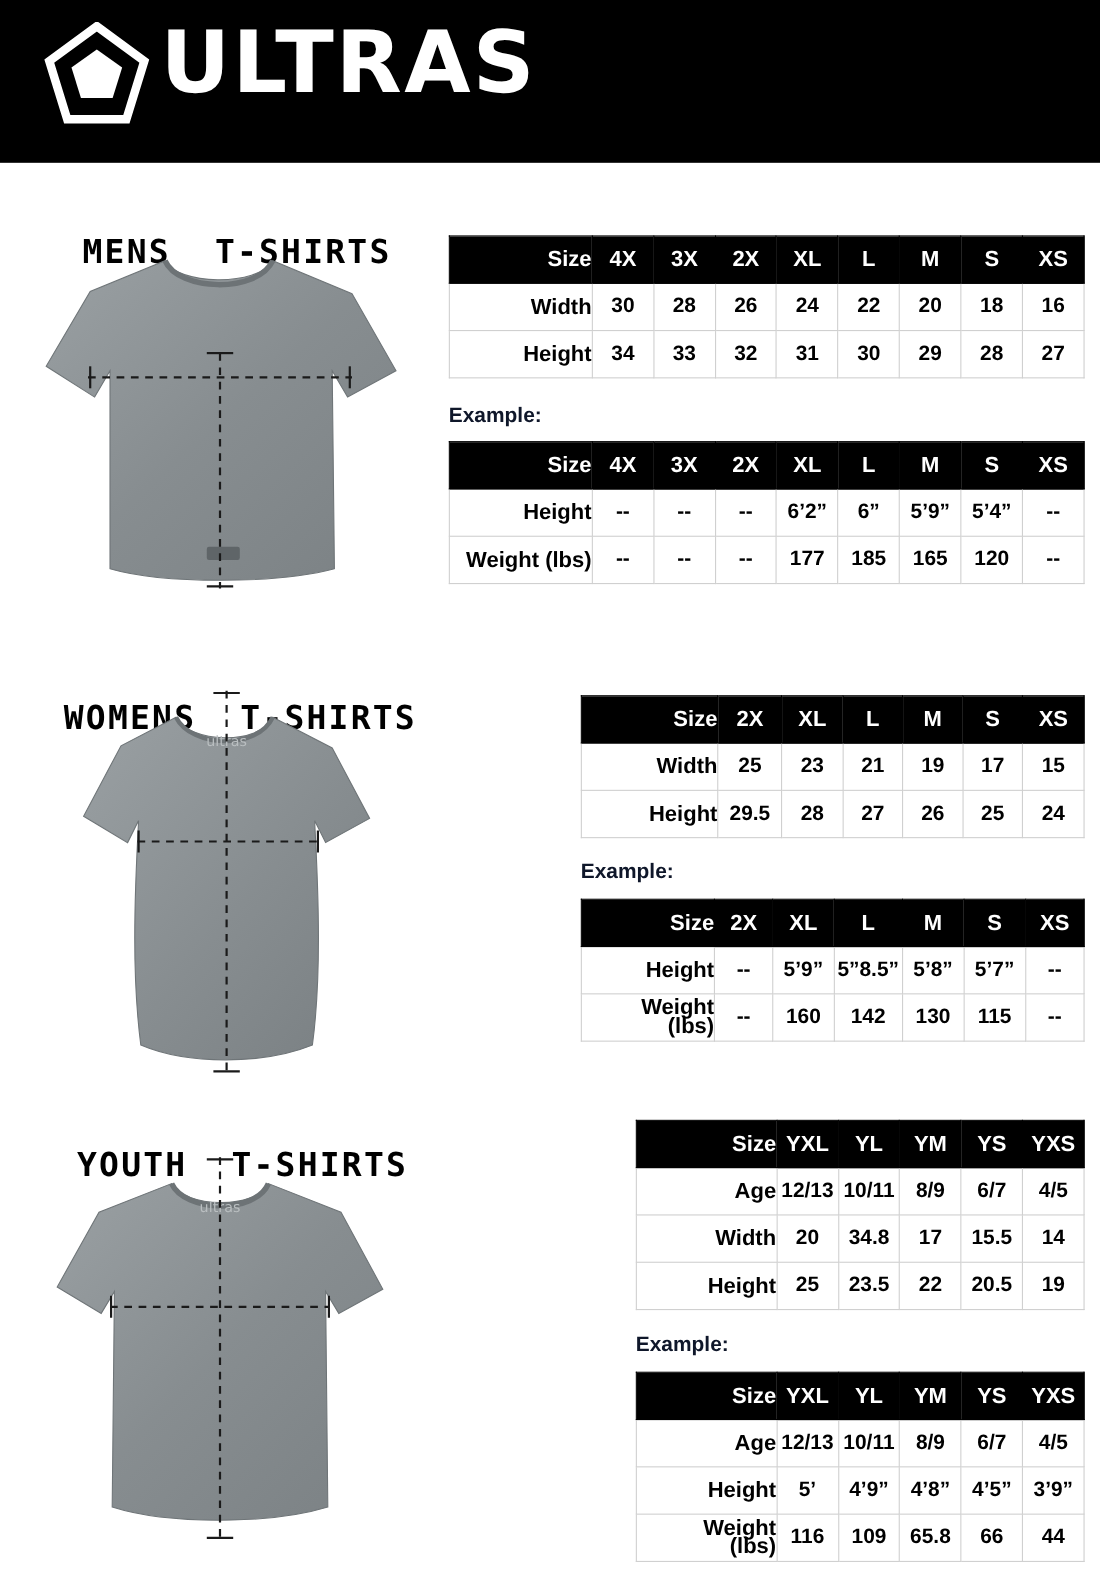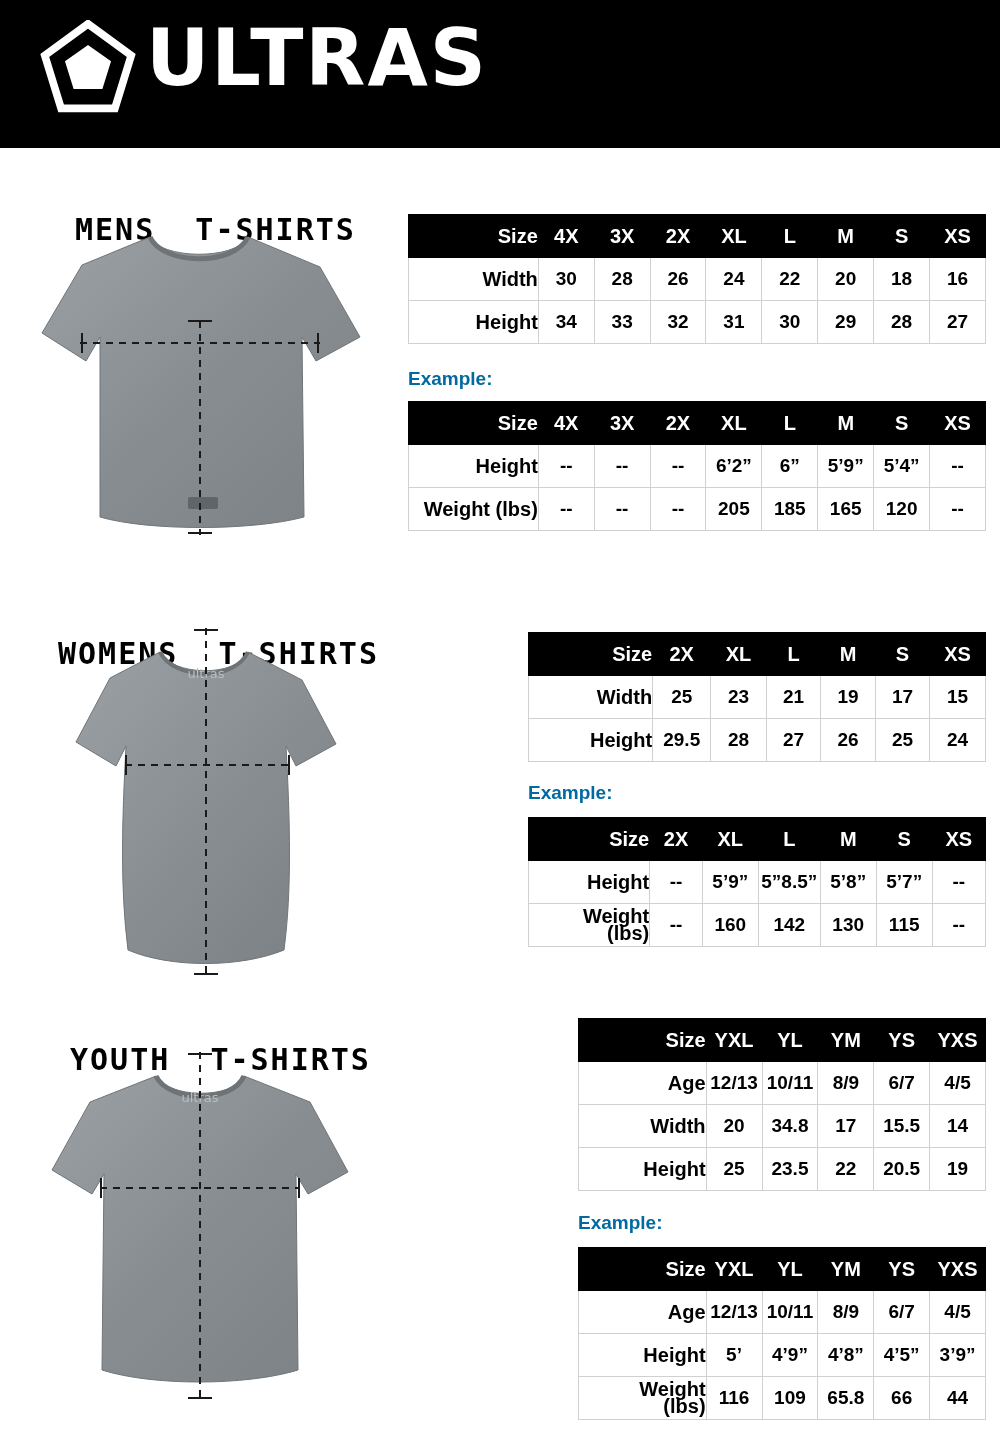--- a/index.html
+++ b/index.html
@@ -113,21 +113,21 @@
   }
   .small-cell { font-size: 16px; }
   .rowhead-two {
     font-size: 16px;
     line-height: 17px;
   }
   .example-label {
     position: absolute;
     font-size: 19px;
     font-weight: bold;
-    color: #0369a1;
+    color: #0f172a;
   }
 </style>
 </head>
 <body>
 
 <div class="header">
   <div class="logo-wrap">
     <svg class="logo-mark" viewBox="0 0 100 100">
       <path d="M50 4 L95 37 L78 92 L22 92 L5 37 Z" fill="none" stroke="#ffffff" stroke-width="8"></path>
       <path d="M50 26 L74 43 L65 72 L35 72 L26 43 Z" fill="#ffffff"></path>
@@ -231,21 +231,21 @@
       <td>6”</td>
       <td>5’9”</td>
       <td>5’4”</td>
       <td>--</td>
     </tr>
     <tr>
       <th class="rowhead rowhead-two">Weight (lbs)</th>
       <td>--</td>
       <td>--</td>
       <td>--</td>
-      <td>205</td>
+      <td>177</td>
       <td>185</td>
       <td>165</td>
       <td>120</td>
       <td>--</td>
     </tr>
   </tbody>
 </table>
 
 <div class="section-title" style="left:58px; top:588px;margin-top:48px;">WOMENS  T-SHIRTS</div>
 

